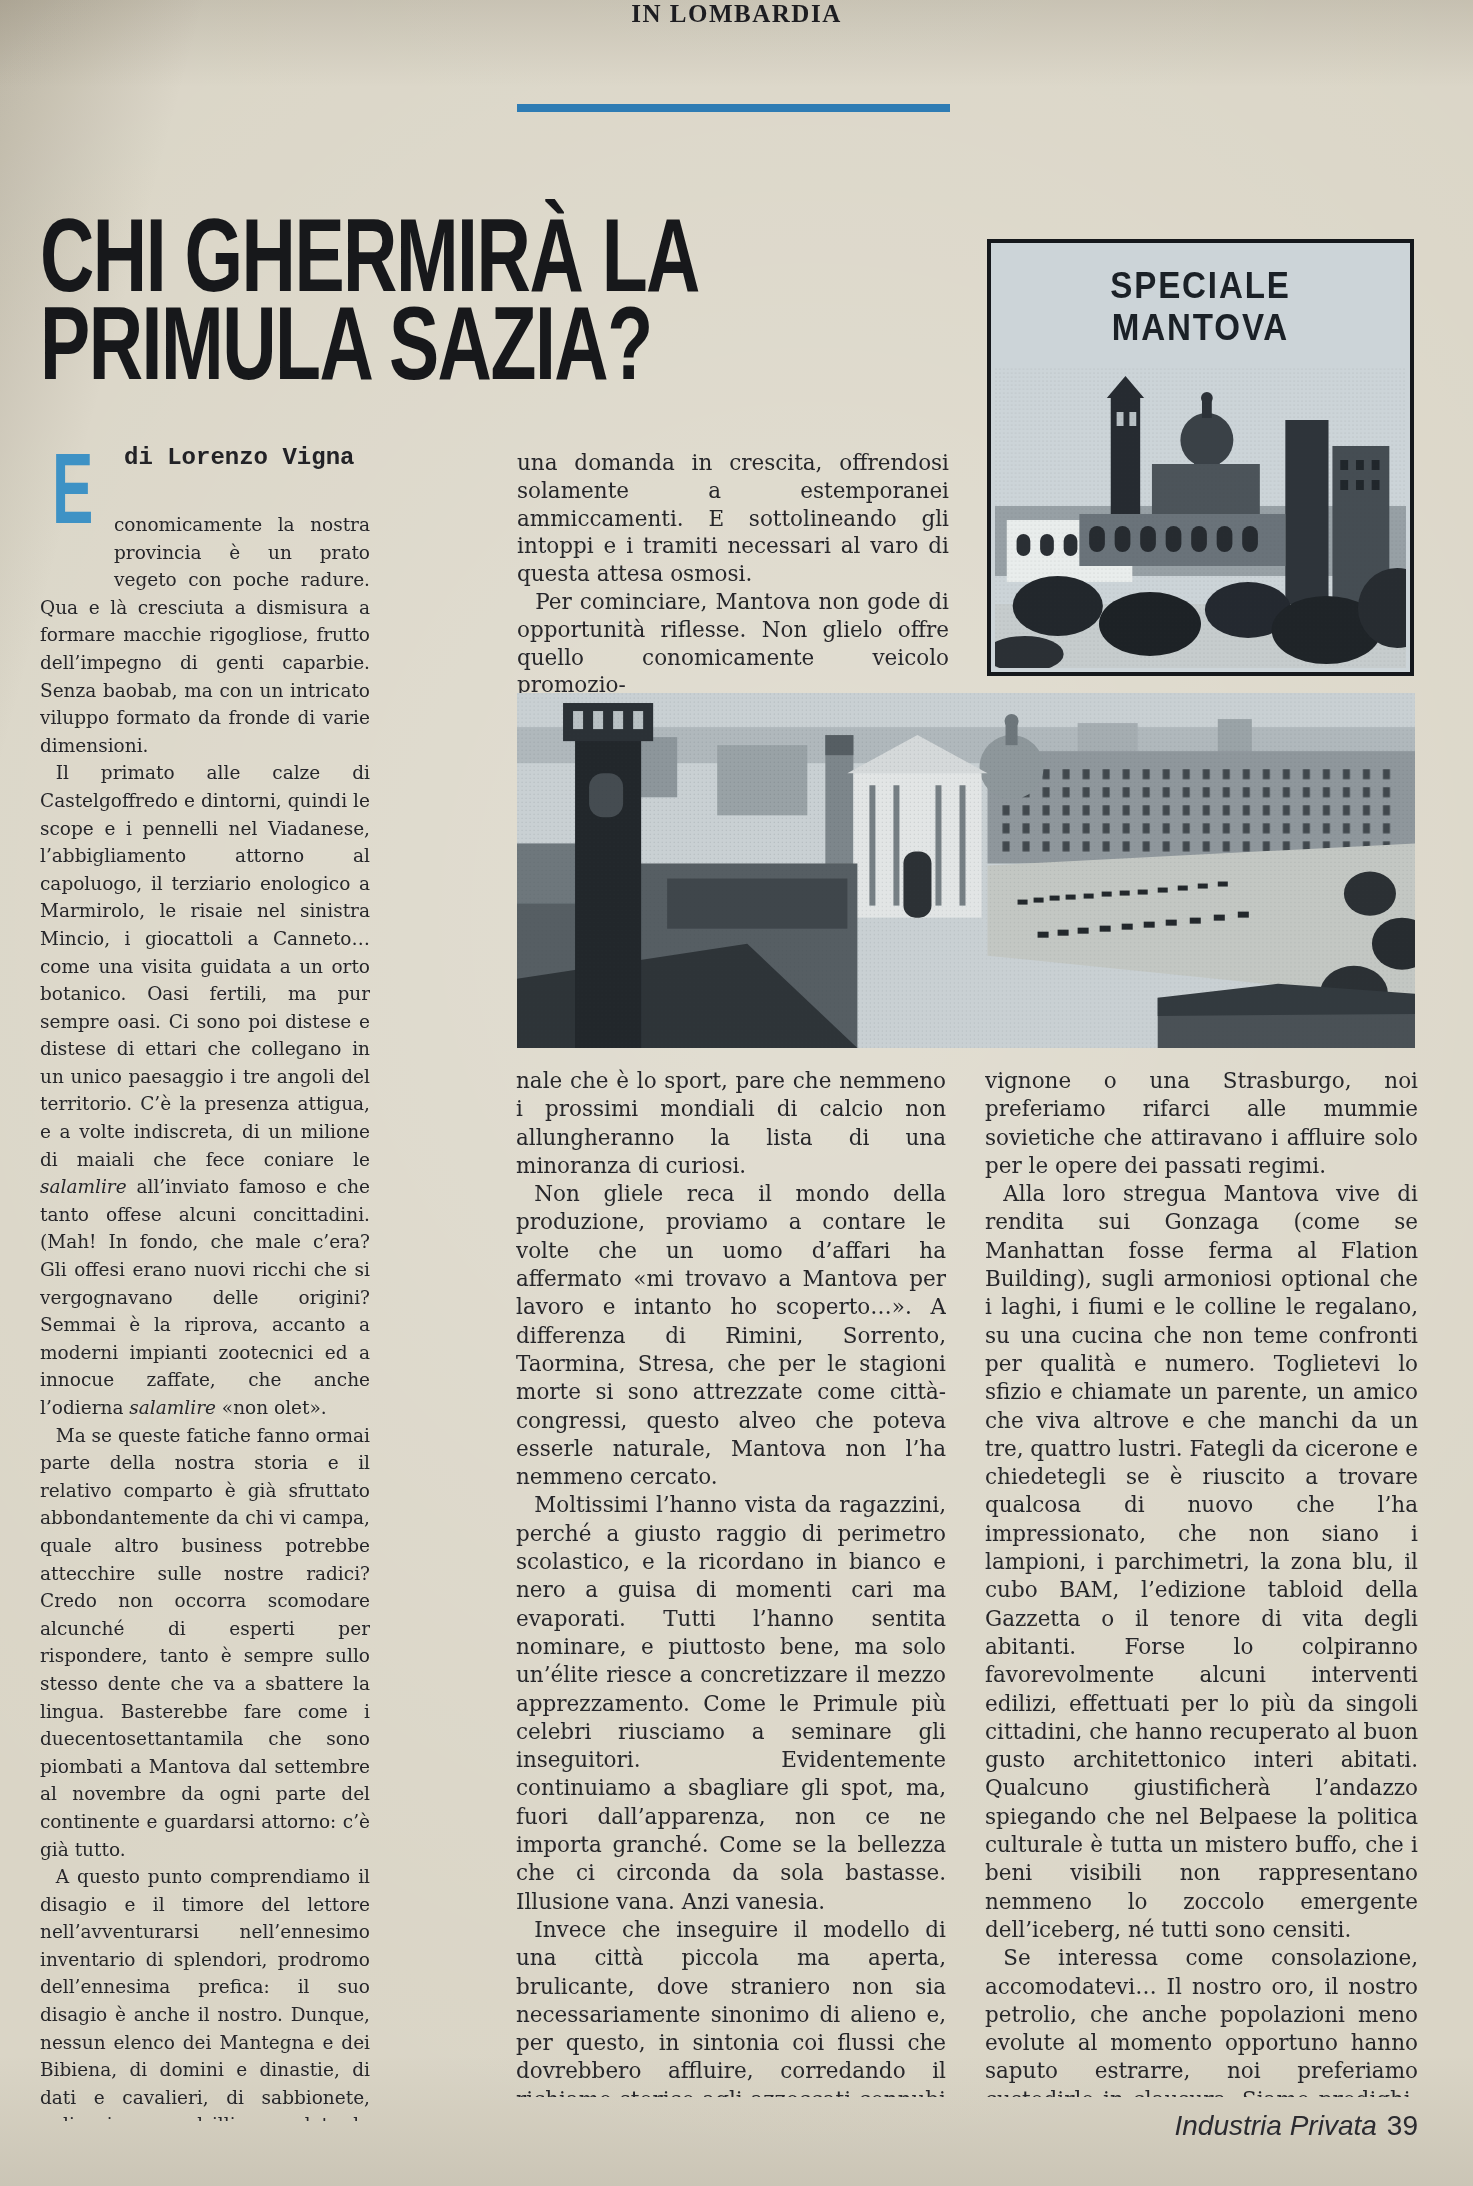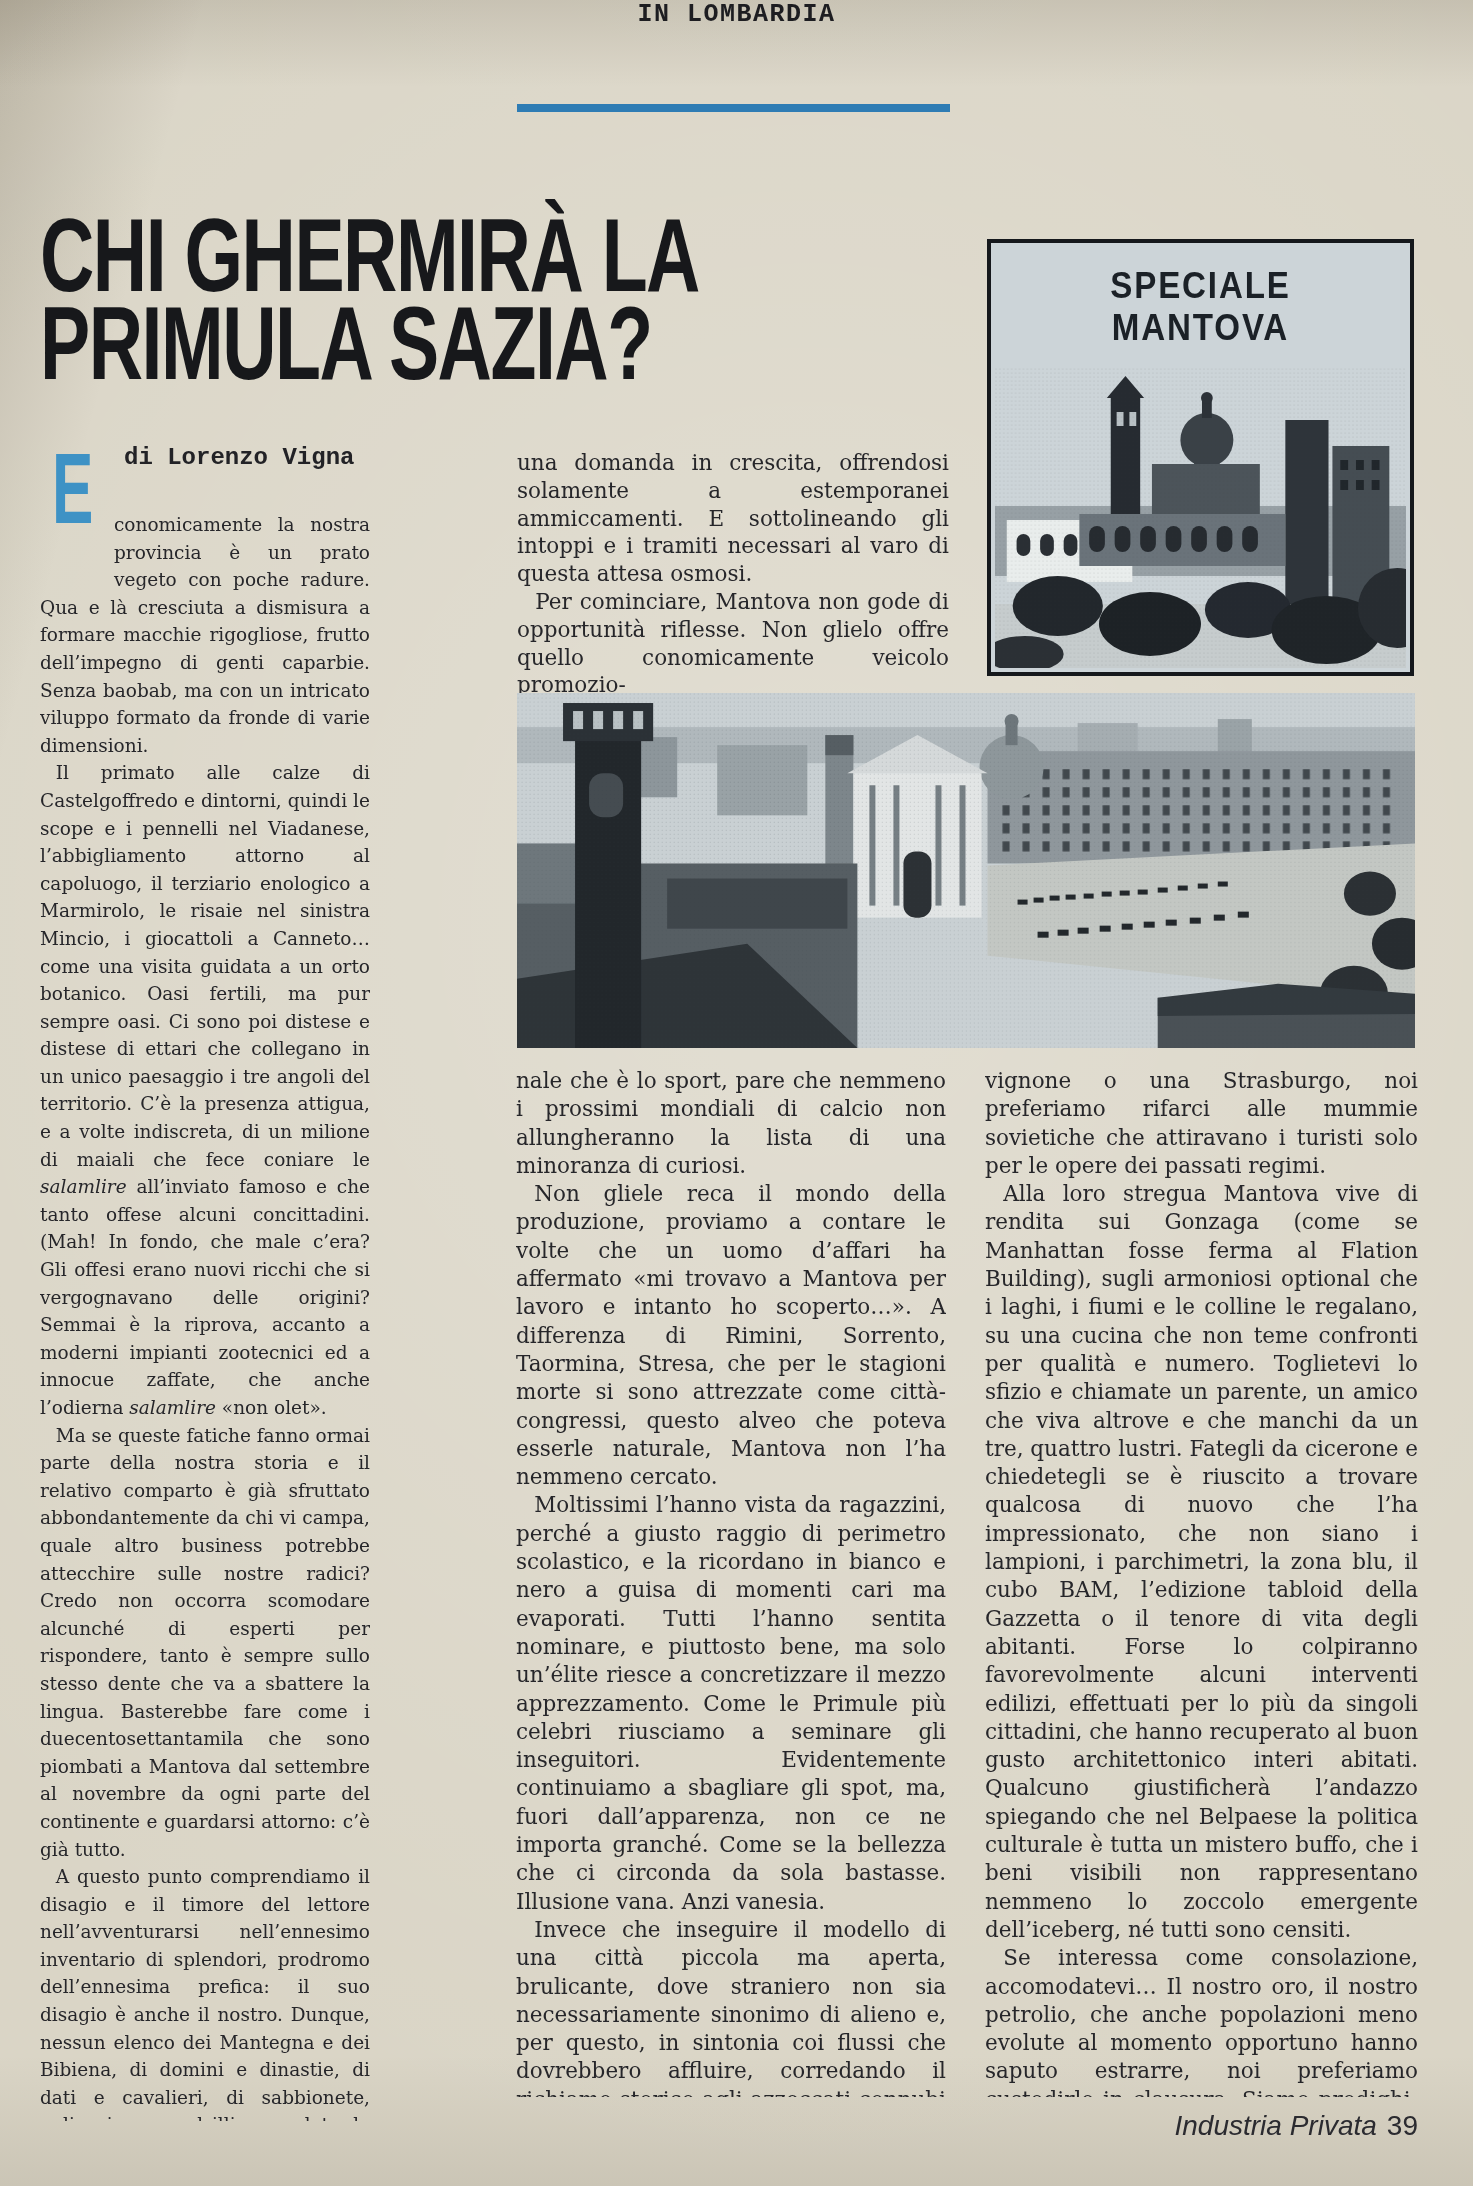--- a/index.html
+++ b/index.html
@@ -8,21 +8,21 @@
     font-family:"DejaVu Serif", serif;color:#26262a;
     background:
       radial-gradient(120% 90% at 55% 42%, rgba(255,255,255,0.22), rgba(0,0,0,0) 65%),
       linear-gradient(105deg, rgba(70,58,38,0.20), rgba(0,0,0,0) 10%),
       linear-gradient(180deg, rgba(70,58,38,0.14), rgba(0,0,0,0) 4%),
       linear-gradient(0deg, rgba(70,58,38,0.10), rgba(0,0,0,0) 6%),
       #dad5c6;
   }
   .kicker{
     position:absolute;left:0;right:0;top:72;text-align:center;
-    font-family:Liberation Mono, monospace;font-weight:bold;font-size:25px;
+    font-family:Liberation Serif, serif;font-weight:bold;font-size:25px;
     letter-spacing:1.5px;color:#1d1d21;
   }
   .kicker-rule{position:absolute;left:517px;top:104px;width:433px;height:8px;background:#2e7cb4;}
   .title{
     position:absolute;left:40px;top:212px;width:1100px;
     font-family:"Liberation Sans",sans-serif;font-weight:800;font-size:103px;line-height:88px;
     color:#17181b;letter-spacing:-2px;
     transform:scale(0.73,1);transform-origin:left top;white-space:nowrap;
   }
   .byline{
@@ -225,21 +225,21 @@
   </div>
 
   <div class="col col-mid">
     <p>nale che è lo sport, pare che nemmeno i prossimi mondiali di calcio non allungheranno la lista di una minoranza di curiosi.</p>
     <p class="ind">Non gliele reca il mondo della produzione, proviamo a contare le volte che un uomo d’affari ha affermato «mi trovavo a Mantova per lavoro e intanto ho scoperto…». A differenza di Rimini, Sorrento, Taormina, Stresa, che per le stagioni morte si sono attrezzate come città-congressi, questo alveo che poteva esserle naturale, Mantova non l’ha nemmeno cercato.</p>
     <p class="ind">Moltissimi l’hanno vista da ragazzini, perché a giusto raggio di perimetro scolastico, e la ricordano in bianco e nero a guisa di momenti cari ma evaporati. Tutti l’hanno sentita nominare, e piuttosto bene, ma solo un’élite riesce a concretizzare il mezzo apprezzamento. Come le Primule più celebri riusciamo a seminare gli inseguitori. Evidentemente continuiamo a sbagliare gli spot, ma, fuori dall’apparenza, non ce ne importa granché. Come se la bellezza che ci circonda da sola bastasse. Illusione vana. Anzi vanesia.</p>
     <p class="ind">Invece che inseguire il modello di una città piccola ma aperta, brulicante, dove straniero non sia necessariamente sinonimo di alieno e, per questo, in sintonia coi flussi che dovrebbero affluire, corredando il richiamo storico agli azzeccati connubi espressi da un’A-</p>
   </div>
 
   <div class="col col-right">
-    <p>vignone o una Strasburgo, noi preferiamo rifarci alle mummie sovietiche che attiravano i turisti solo per le opere dei passati regimi.</p>
+    <p>vignone o una Strasburgo, noi preferiamo rifarci alle mummie sovietiche che attiravano i affluire solo per le opere dei passati regimi.</p>
     <p class="ind">Alla loro stregua Mantova vive di rendita sui Gonzaga (come se Manhattan fosse ferma al Flation Building), sugli armoniosi optional che i laghi, i fiumi e le colline le regalano, su una cucina che non teme confronti per qualità e numero. Toglietevi lo sfizio e chiamate un parente, un amico che viva altrove e che manchi da un tre, quattro lustri. Fategli da cicerone e chiedetegli se è riuscito a trovare qualcosa di nuovo che l’ha impressionato, che non siano i lampioni, i parchimetri, la zona blu, il cubo BAM, l’edizione tabloid della Gazzetta o il tenore di vita degli abitanti. Forse lo colpiranno favorevolmente alcuni interventi edilizi, effettuati per lo più da singoli cittadini, che hanno recuperato al buon gusto architettonico interi abitati. Qualcuno giustificherà l’andazzo spiegando che nel Belpaese la politica culturale è tutta un mistero buffo, che i beni visibili non rappresentano nemmeno lo zoccolo emergente dell’iceberg, né tutti sono censiti.</p>
     <p class="ind">Se interessa come consolazione, accomodatevi… Il nostro oro, il nostro petrolio, che anche popolazioni meno evolute al momento opportuno hanno saputo estrarre, noi preferiamo custodirlo in clausura. Siamo prodighi; lavo-</p>
   </div>
 
   <div class="footer">
     <span class="mag">Industria Privata</span><span class="num">39</span>
   </div>
 
 </div>
 

